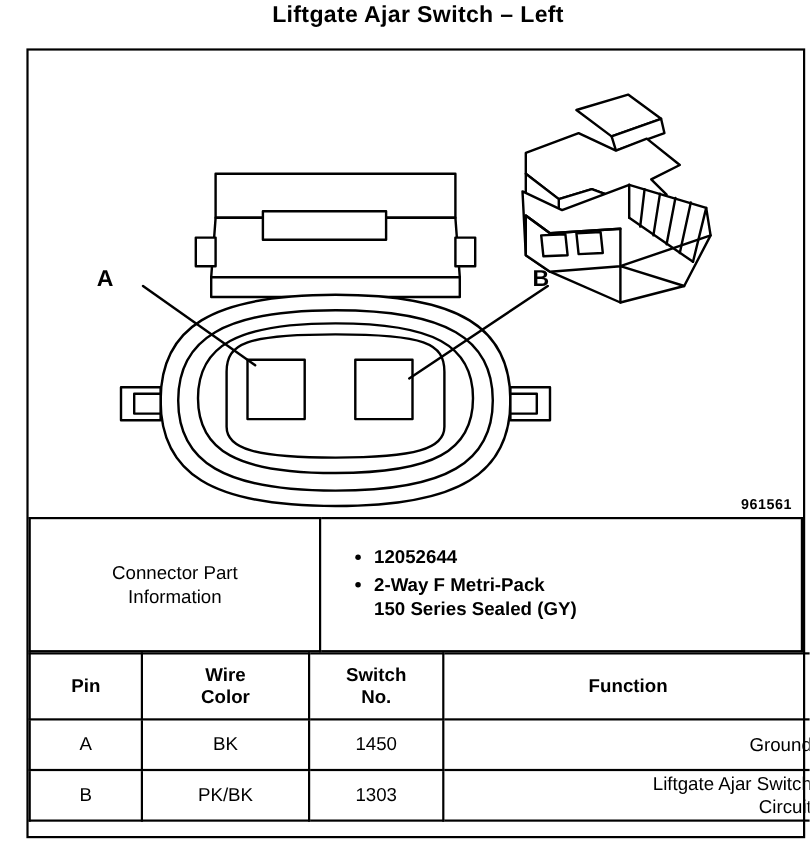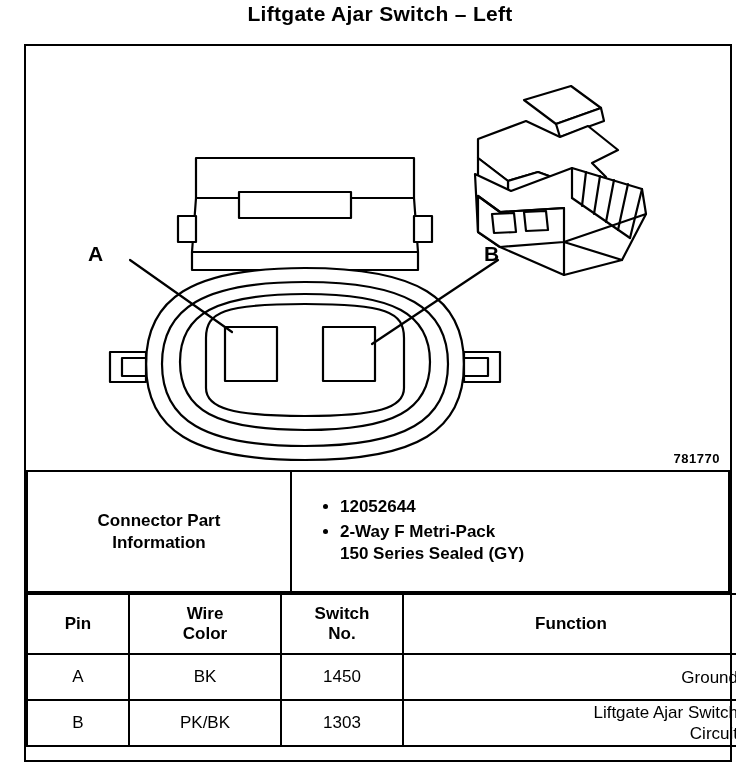--- a/index.html
+++ b/index.html
@@ -78,21 +78,21 @@
   }
   table.t td {
     border: 2px solid #000;
     padding: 0;
     vertical-align: middle;
   }
   
   #cpi-label {
     text-align: center;
     font-size: 17px;
-    font-weight: bold;
+    font-weight: normal;
     line-height: 1.25;
     padding: 10px 6px;
     width: 250px;
   }
   #cpi-values {
     padding: 8px 0 10px 10px;
   }
   #cpi-values ul {
     margin: 16px;
     padding: 0 0 0 22px;
@@ -220,21 +220,21 @@
           <g>
             <path d="M104 214 L206 286"></path>
             <path d="M472 214 L346 298"></path>
           </g>
         </g>
       </svg>
 
       <div class="calloutletter" id="callout-a">A</div>
       <div class="calloutletter" id="callout-b">B</div>
 
-      <div id="fig-code">781770</div>
+      <div id="fig-code">961561</div>
     </div>
 
     <div id="table-wrap">
 
       <table class="t" id="cpitable">
         <tbody>
             <tr>
           <td id="cpi-label">
             <span>Connector Part</span><br>
             <span>Information</span>

